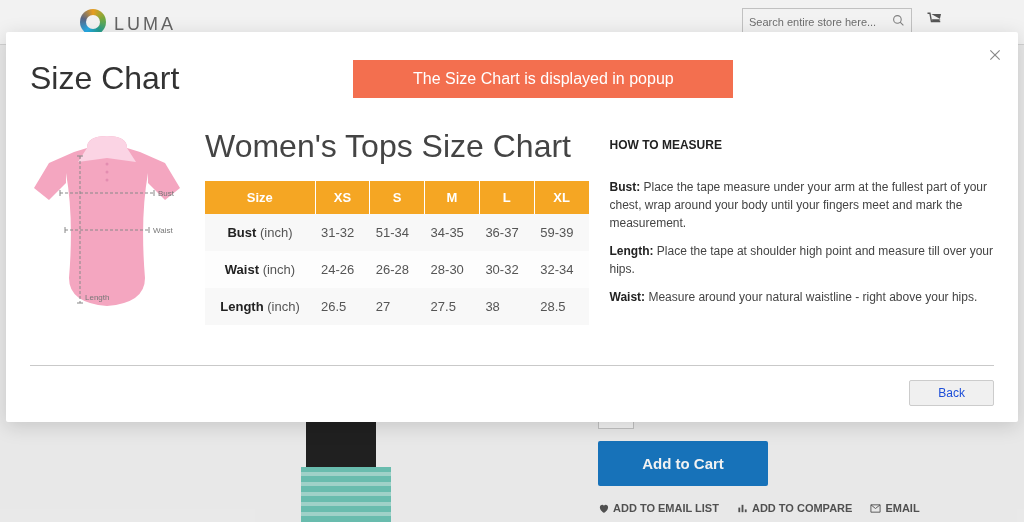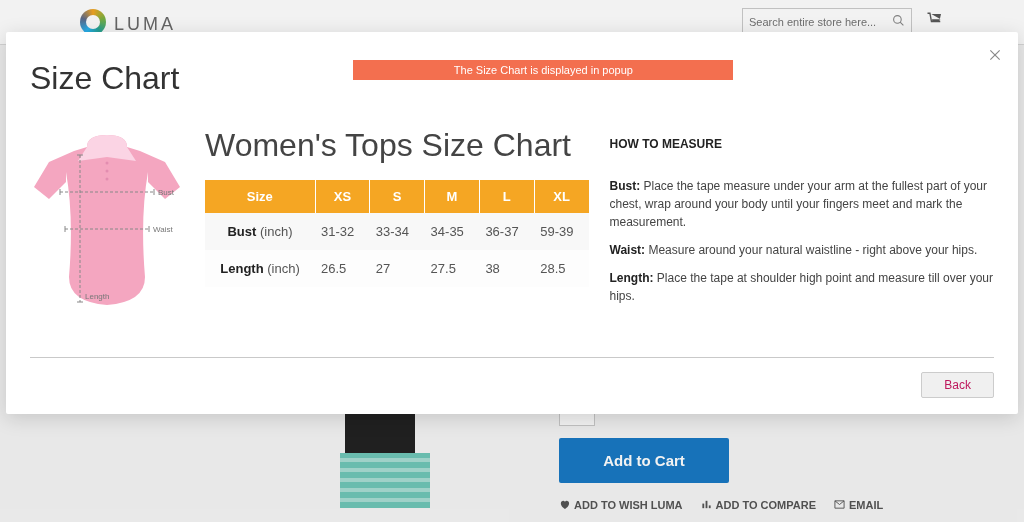--- a/index.html
+++ b/index.html
@@ -110,22 +110,22 @@
       gap: 24px;
     }
     .modal-title {
       font-size: 32px;
       font-weight: 300;
       color: #333;
     }
     .banner {
       background: #f36f4f;
       color: #fff;
-      font-size: 11px;
-      padding: 4px 24px;
+      font-size: 16px;
+      padding: 10px 24px;
       text-align: center;
       margin-left: 150px;
       width: 380px;
     }
     .modal-body {
       display: flex;
       gap: 20px;
       margin-top: 30px;
       align-items: flex-start;
     }
@@ -191,35 +191,35 @@
     .measure-section b { font-weight: 700; color: #222; }
     .modal-footer {
       border-top: 1px solid #c9c9c9;
       margin-top: 40px;
       padding-top: 14px;
       text-align: right;
     }
     .back-button {
       background: #f0f0f0;
       border: 1px solid #ccc;
-      padding: 5px 22px;
+      padding: 5px 28px;
       font-size: 12px;
-      color: #be185d;
+      color: #1d4ed8;
       cursor: pointer;
       border-radius: 2px;
     }
     .product-area {
       position: absolute;
-      bottom: 14px;
+      bottom: 0;
       left: 0;
       right: 0;
       height: 100px;
       display: flex;
-      align-items: center;
-      padding: 0 115px;
+      align-items: flex-end;
+      padding: 0 76px;
     }
     .product-img {
       width: 180px;
       height: 100px;
       margin-left: 180px;
     }
     .product-actions {
       margin-left: auto;
       width: 350px;
       padding-bottom: 8px;
@@ -295,21 +295,21 @@
       <rect x="45" y="90" width="90" height="4" fill="#a8ddd3"></rect>
     </svg>
     <div class="product-actions">
       <div class="qty-box"></div>
       <button class="add-to-cart">Add to Cart</button>
       <div class="secondary-actions">
         <span>
           <svg width="11" height="11" viewBox="0 0 24 24" fill="currentColor">
               <path d="M12 21s-8-5-8-12a5 5 0 0 1 9-3 5 5 0 0 1 9 3c0 7-8 12-8 12z"></path>
             </svg>
-          <span>ADD TO WISH LUMA</span>
+          <span>ADD TO EMAIL LIST</span>
         </span>
         <span>
           <svg width="11" height="11" viewBox="0 0 24 24" fill="currentColor">
               <rect x="3" y="10" width="4" height="10"></rect>
               <rect x="10" y="4" width="4" height="16"></rect>
               <rect x="17" y="14" width="4" height="6"></rect>
             </svg>
           <span>ADD TO COMPARE</span>
         </span>
         <span>
@@ -368,40 +368,48 @@
             <th>S</th>
             <th>M</th>
             <th>L</th>
             <th>XL</th>
           </tr>
         </thead>
         <tbody>
           <tr>
             <td class="row-label"><b>Bust</b> <span>(inch)</span></td>
             <td>31-32</td>
-            <td>33-34</td>
+            <td>51-34</td>
             <td>34-35</td>
             <td>36-37</td>
             <td>59-39</td>
+          </tr>
+          <tr>
+            <td class="row-label"><b>Waist</b> <span>(inch)</span></td>
+            <td>24-26</td>
+            <td>26-28</td>
+            <td>28-30</td>
+            <td>30-32</td>
+            <td>32-34</td>
           </tr>
           <tr>
             <td class="row-label"><b>Length</b> <span>(inch)</span></td>
             <td>26.5</td>
             <td>27</td>
             <td>27.5</td>
             <td>38</td>
             <td>28.5</td>
           </tr>
         </tbody>
       </table>
     </div>
 
     <div class="measure-section">
       <div class="measure-title">HOW TO MEASURE</div>
       <p><b>Bust:</b><span> Place the tape measure under your arm at the fullest part of your chest, wrap around your body until your fingers meet and mark the measurement.</span></p>
+      <p><b>Length:</b><span> Place the tape at shoulder high point and measure till over your hips.</span></p>
       <p><b>Waist:</b><span> Measure around your natural waistline - right above your hips.</span></p>
-      <p><b>Length:</b><span> Place the tape at shoulder high point and measure till over your hips.</span></p>
     </div>
   </div>
   <div class="modal-footer">
     <button class="back-button">Back</button>
   </div>
 </div>
 
 </body></html>

